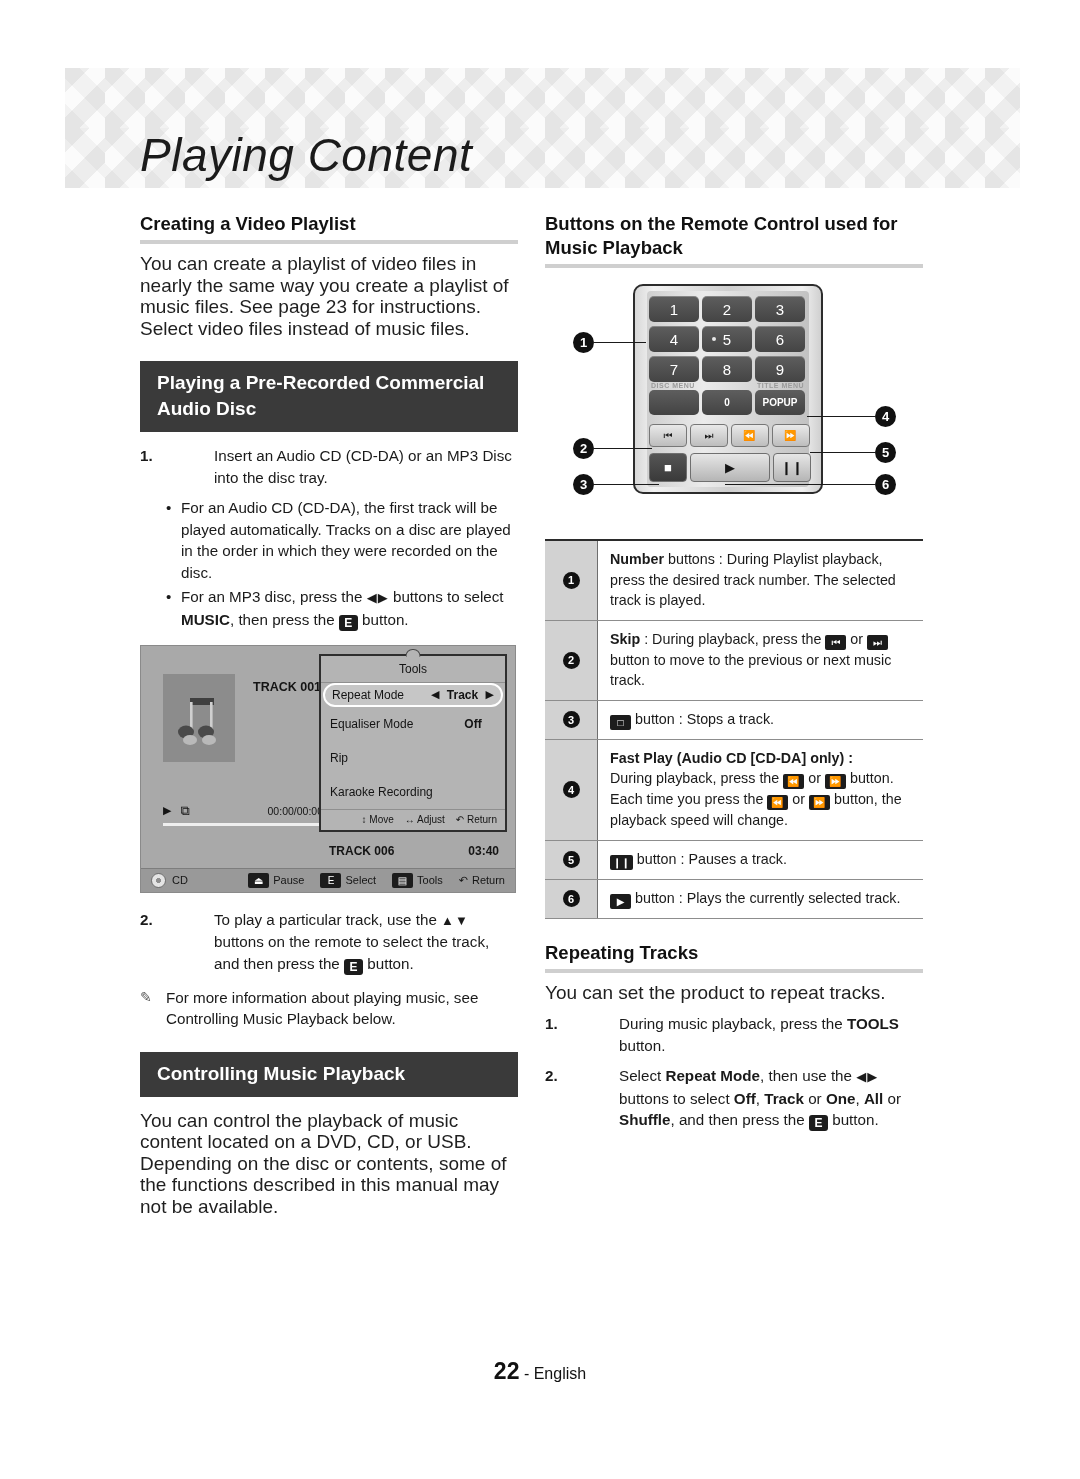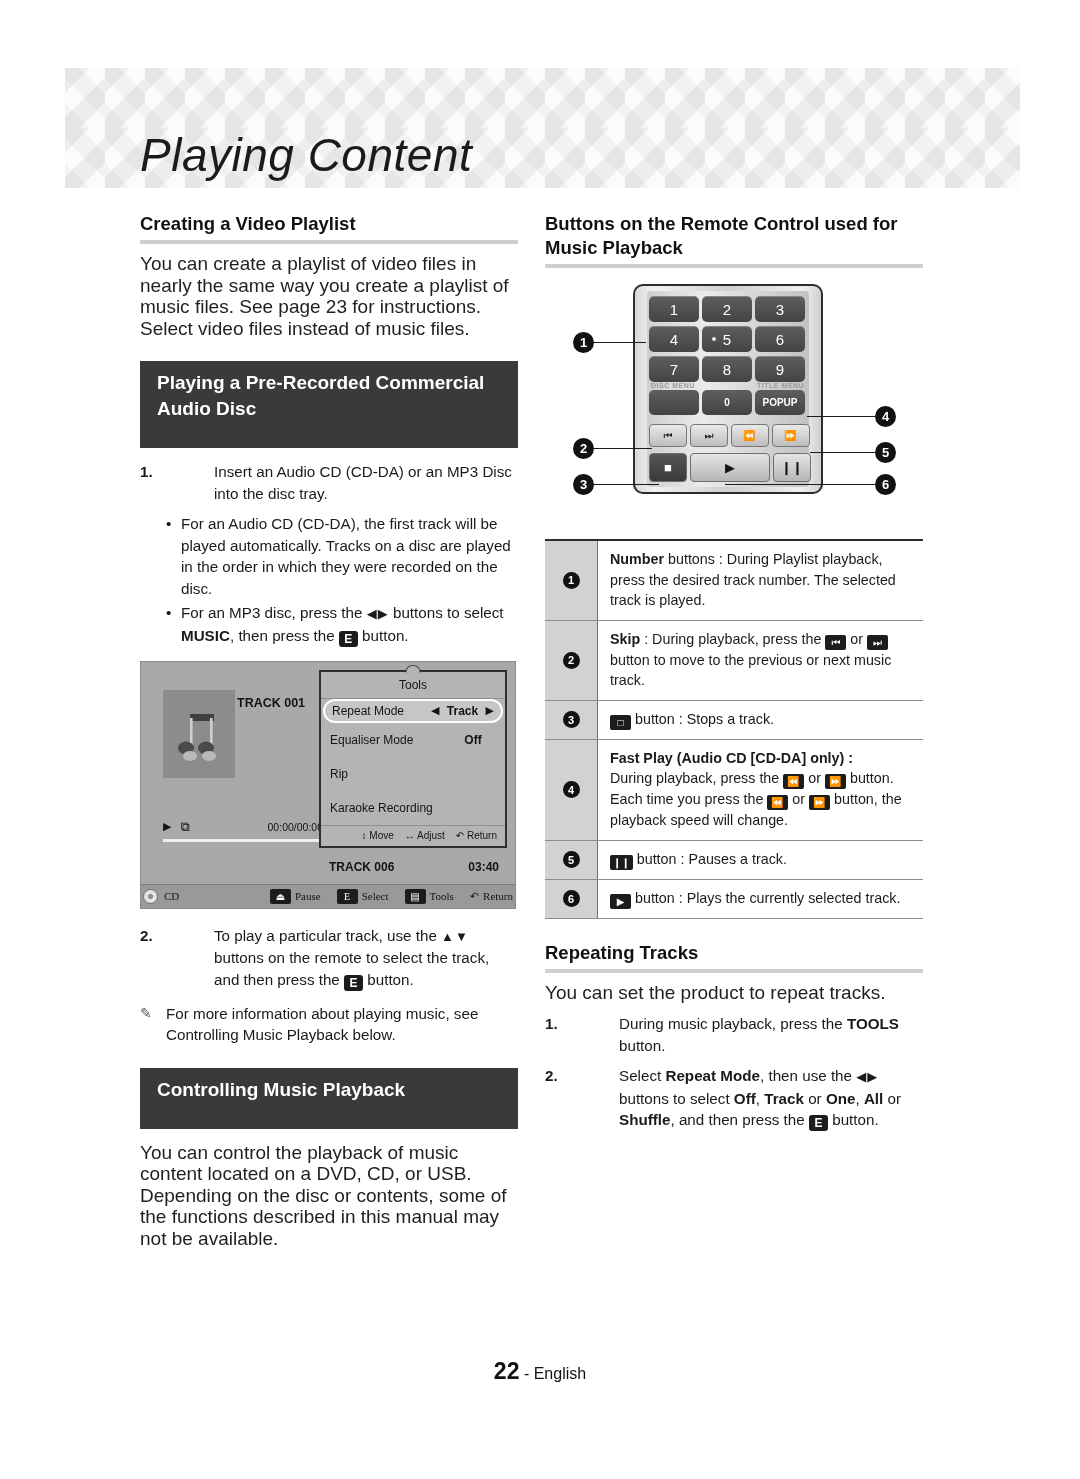--- a/index.html
+++ b/index.html
@@ -56,21 +56,21 @@
     padding-bottom: 4px;
     border-bottom: 4px solid #cfcfcf;
     margin: 0 0 9px 0;
   }
   .h-dark {
     background: #3a3a3a;
     color: #ffffff;
     font-size: 19px;
     font-weight: bold;
     line-height: 26px;
-    padding: 9px 0 26px 17px;
+    padding: 9px 0 10px 17px;
     margin: 22px 0 13px 0;
   }
 
   
   p.body {
     font-size: 19px;
     line-height: 21.5px;
     margin: 0 0 10px 0;
     color: #1f1f1f;
   }
@@ -158,21 +158,21 @@
     width: 72px; height: 88px;
     background: #8c8c8c;
   }
   .note-glyph {
     position: absolute;
     left: 50%; top: 50%;
     transform: translate(-50%,-50%);
   }
   .track-label {
     position: absolute;
-    left: 96px; top: 34px;
+    left: 112px; top: 34px;
     font-size: 12.5px;
     font-weight: bold;
     color: #141414;
   }
   .playbar {
     position: absolute;
     left: 22px; top: 157px;
     width: 160px;
     color: #141414;
   }
@@ -204,23 +204,22 @@
 
   .statusbar {
     position: absolute;
     left: 0; right: 0; bottom: 0;
     height: 24px;
     background: #999999;
     border-top: 1px solid #7d7d7d;
     display: flex;
     font-size: 11px;
     color: #151515;
-    padding: 0 2px;
+    padding: 0 10px;
     box-sizing: border-box;
-    font-family: Liberation Serif, serif;
   }
   .statusbar .sb-left { display: flex; align-items: center; }
   .statusbar .disc {
     width: 13px; height: 13px; border-radius: 50%;
     background: radial-gradient(circle at 50% 50%, #8f8f8f 0 28%, #e4e4e4 30% 100%);
     border: 1px solid #6f6f6f;
     margin-right: 6px;
   }
   .statusbar .sb-right {
     margin-left: auto; display: flex; gap: 16px; align-items: center;

